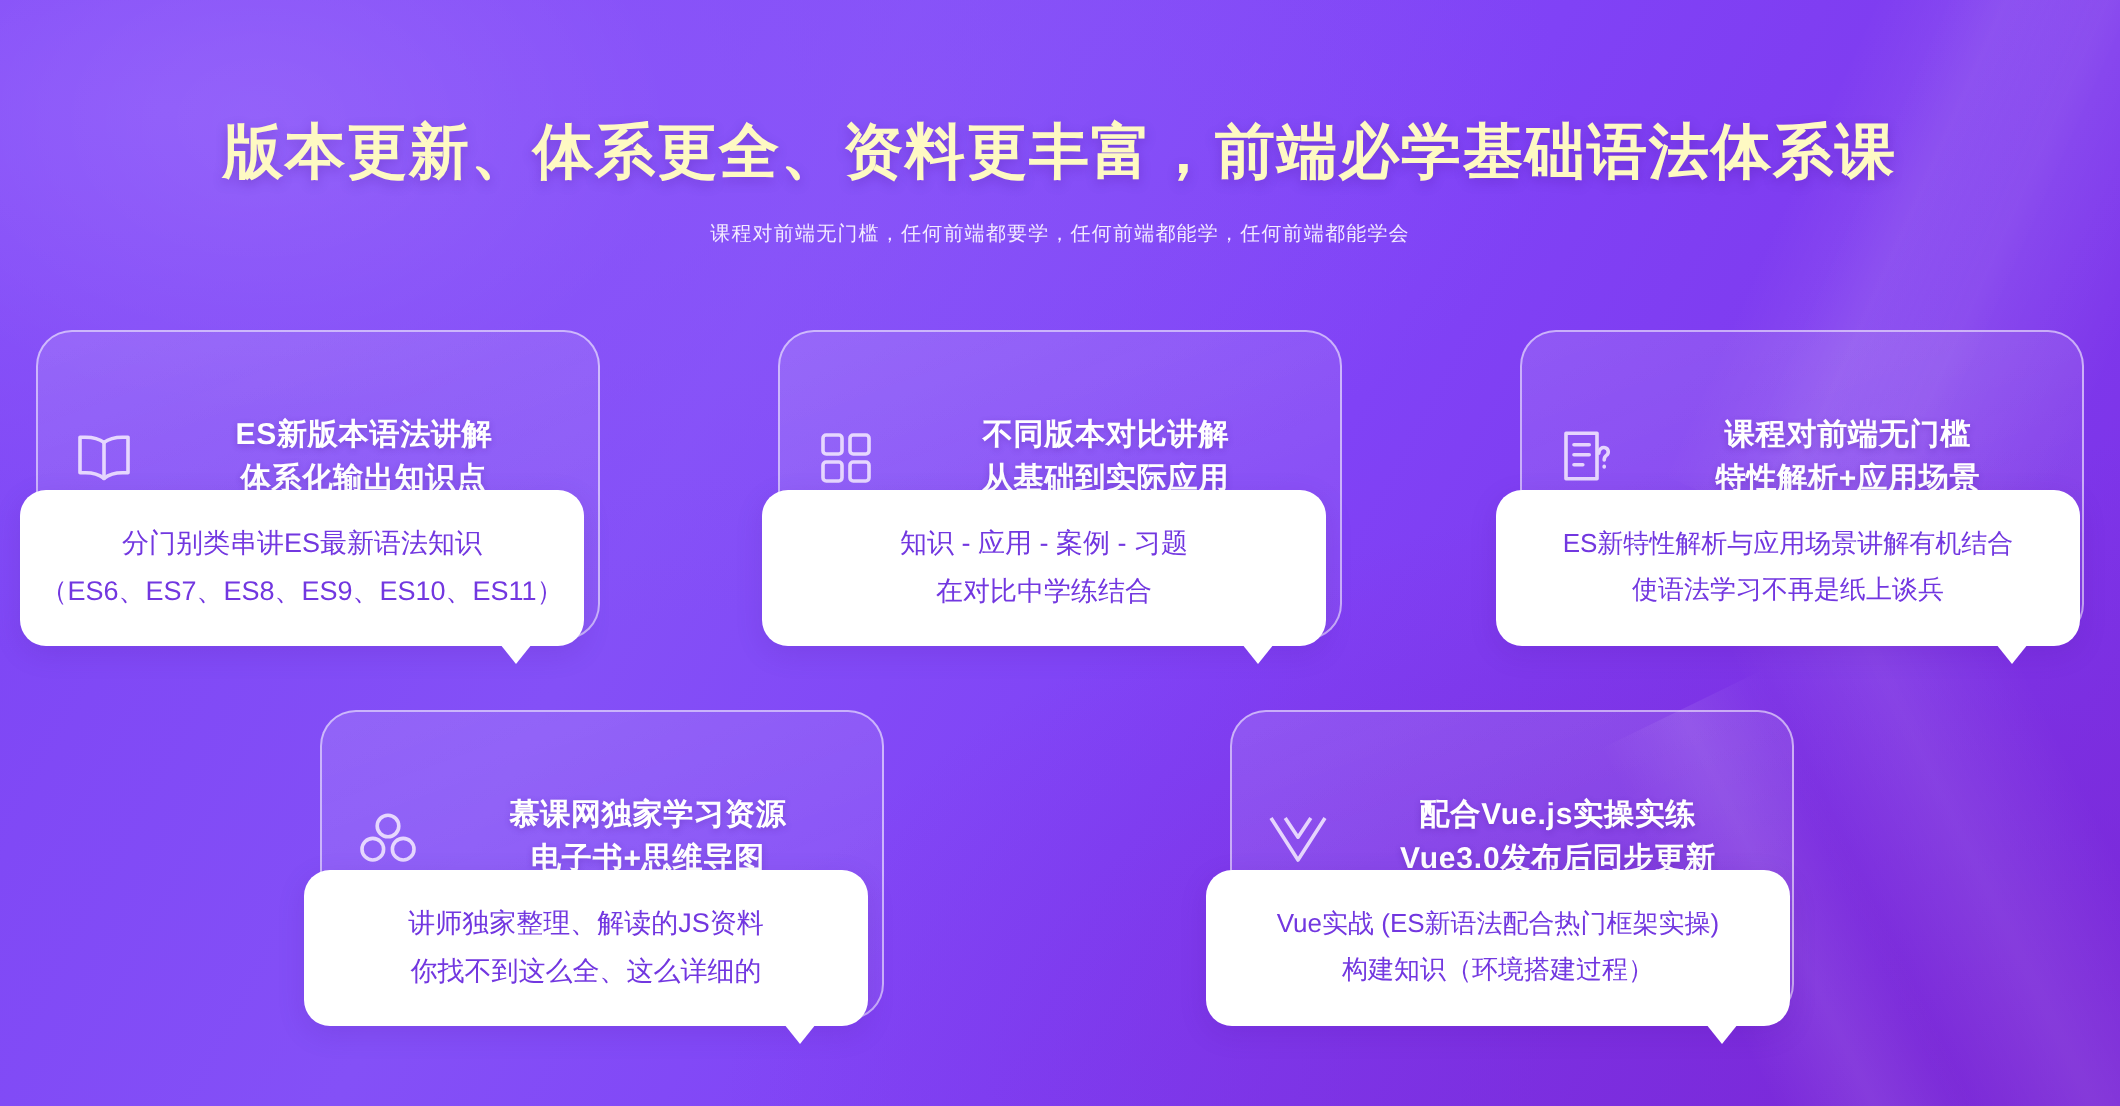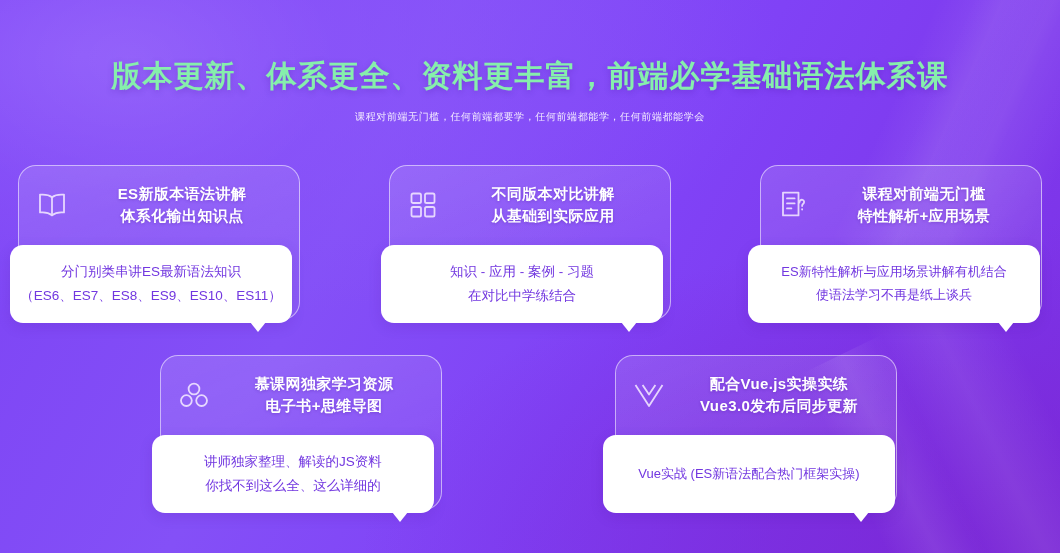--- a/index.html
+++ b/index.html
@@ -40,21 +40,21 @@
     background:radial-gradient(ellipse at center, rgba(255,255,255,.07) 0%, rgba(255,255,255,0) 70%);
     pointer-events:none;
   }
 
   
   .header { position:absolute; top:0; left:0; right:0; text-align:center; z-index:5; }
   .title {
     margin-top:56px;
     font-size:30px;
     font-weight:bold;
-    color:#86efac;
+    color:#fef9c3;
     letter-spacing:1px;
     text-shadow:0 2px 6px rgba(60,10,140,.25);
   }
   .subtitle {
     margin-top:13px;
     font-size:10px;
     color:#F3EAFF;
     letter-spacing:.6px;
   }
 
@@ -67,21 +67,21 @@
     position:absolute;
     top:0; left:8px;
     width:282px;
     height:155px;
     border:1px solid rgba(255,255,255,.55);
     border-radius:18px;
     background:linear-gradient(160deg, rgba(255,255,255,.13) 0%, rgba(255,255,255,.055) 100%);
   }
   .card-head {
     position:absolute;
-    top:4px; left:8px;
+    top:28px; left:8px;
     width:282px;
     height:72px;
     display:flex;
     align-items:center;
     padding-left:18px;
     gap:12px;
   }
   .card-icon {
     width:32px; height:34px;
     flex:none;
@@ -258,14 +258,15 @@
         <path d="M9.6 4 L16 13.6 L22.4 4"></path>
       </svg>
     </div>
     <div class="card-title">
       <span>配合Vue.js实操实练</span>
       <span>Vue3.0发布后同步更新</span>
     </div>
   </div>
   <div class="bubble">
     <p>Vue实战 (ES新语法配合热门框架实操)</p>
+    <p>构建知识（环境搭建过程）</p>
   </div>
 </div>
 
 </body></html>

